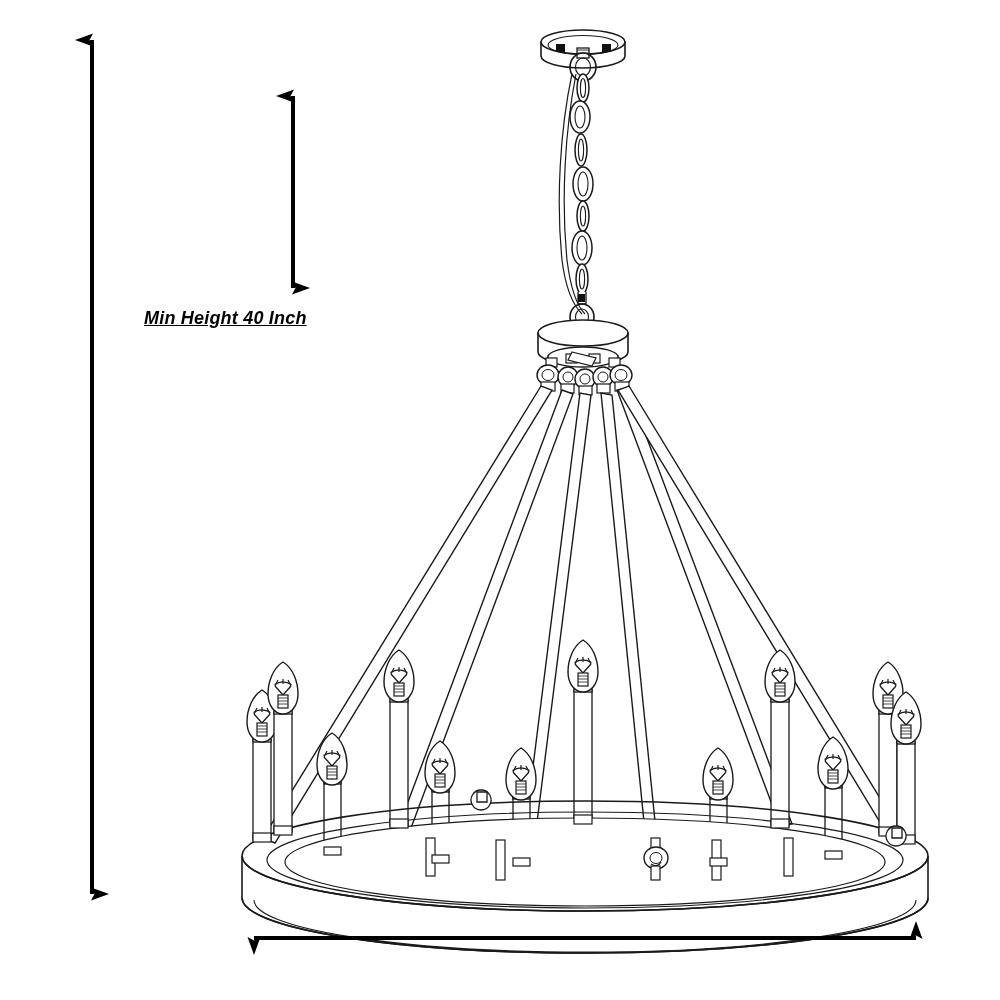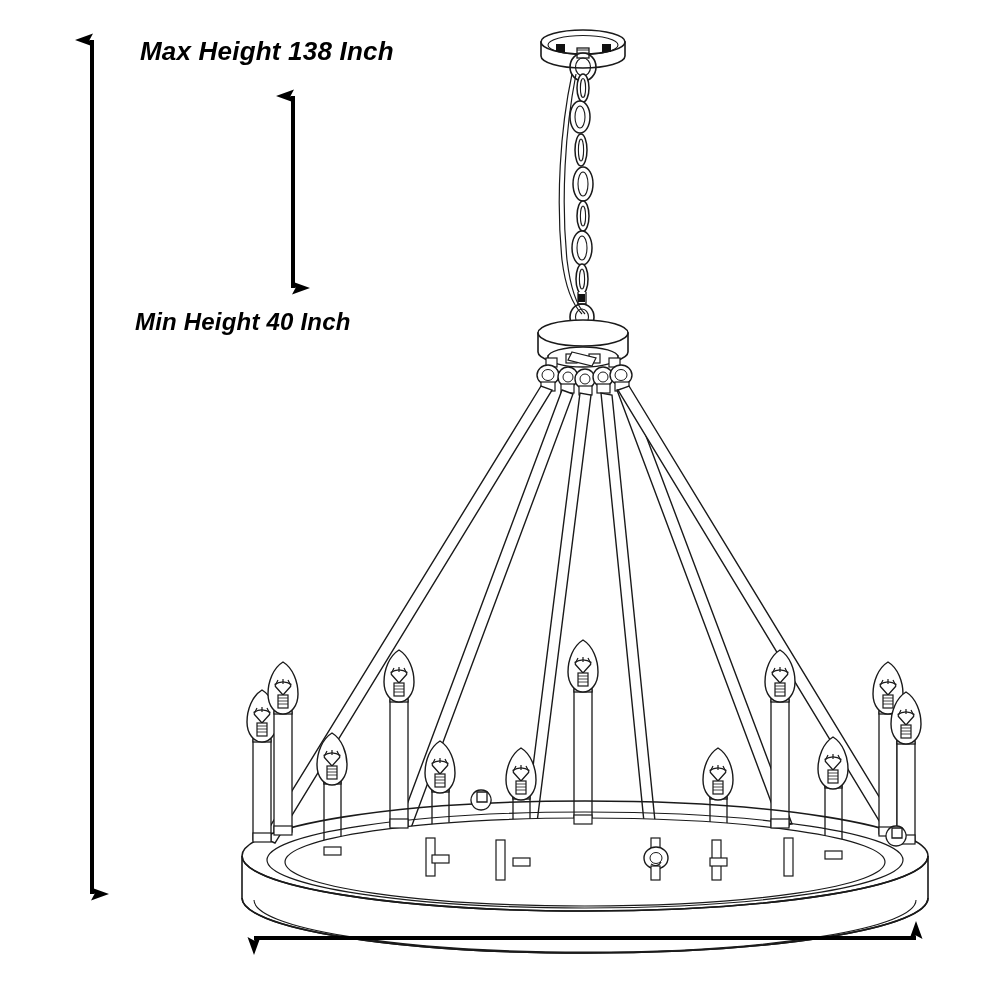--- a/index.html
+++ b/index.html
@@ -33,23 +33,24 @@
     color: #000000;
     white-space: nowrap;
     letter-spacing: 0.2px;
   }
   #label-max-height {
     left: 140px;
     top: 36px;
     font-size: 26px;
   }
   #label-min-height {
-    left: 135px;
+    left: 144px;
     top: 308px;
-    font-size: 24px;
+    font-size: 18px;
+    text-decoration: underline;
   }
   #label-width {
     left: 497px;
     top: 952px;
     font-size: 26px;
   }
 </style>
 </head>
 <body>
 
@@ -266,18 +267,17 @@
       <path d="M892,828 l10,0 l0,10 l-10,0 Z"></path>
     </g>
 
     <g>
       <line x1="92" y1="40" x2="92" y2="894" stroke="#000" stroke-width="4" marker-start="url(#arrowUp)" marker-end="url(#arrowEnd)"></line>
       <line x1="293" y1="96" x2="293" y2="288" stroke="#000" stroke-width="4" marker-start="url(#arrowUp)" marker-end="url(#arrowEnd)"></line>
       <line x1="254" y1="938" x2="916" y2="938" stroke="#000" stroke-width="4" marker-start="url(#arrowUp)" marker-end="url(#arrowEnd)"></line>
     </g>
   </svg>
 
-  <div class="dim-label" id="label-max-height">Max Height 138 Inch</div>
 
   <div class="dim-label" id="label-min-height">Min Height 40 Inch</div>
 
 
 </div>
 
 </body></html>

